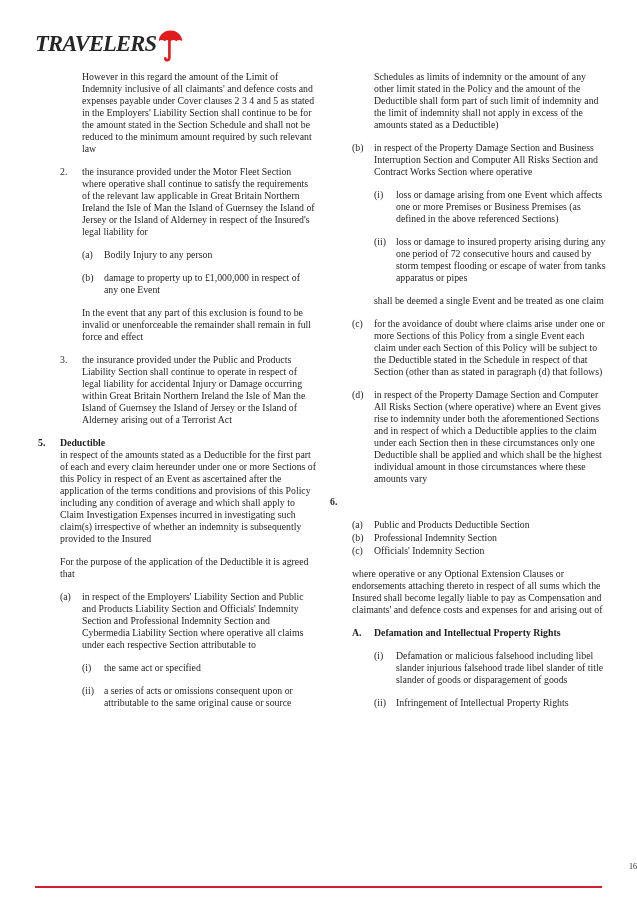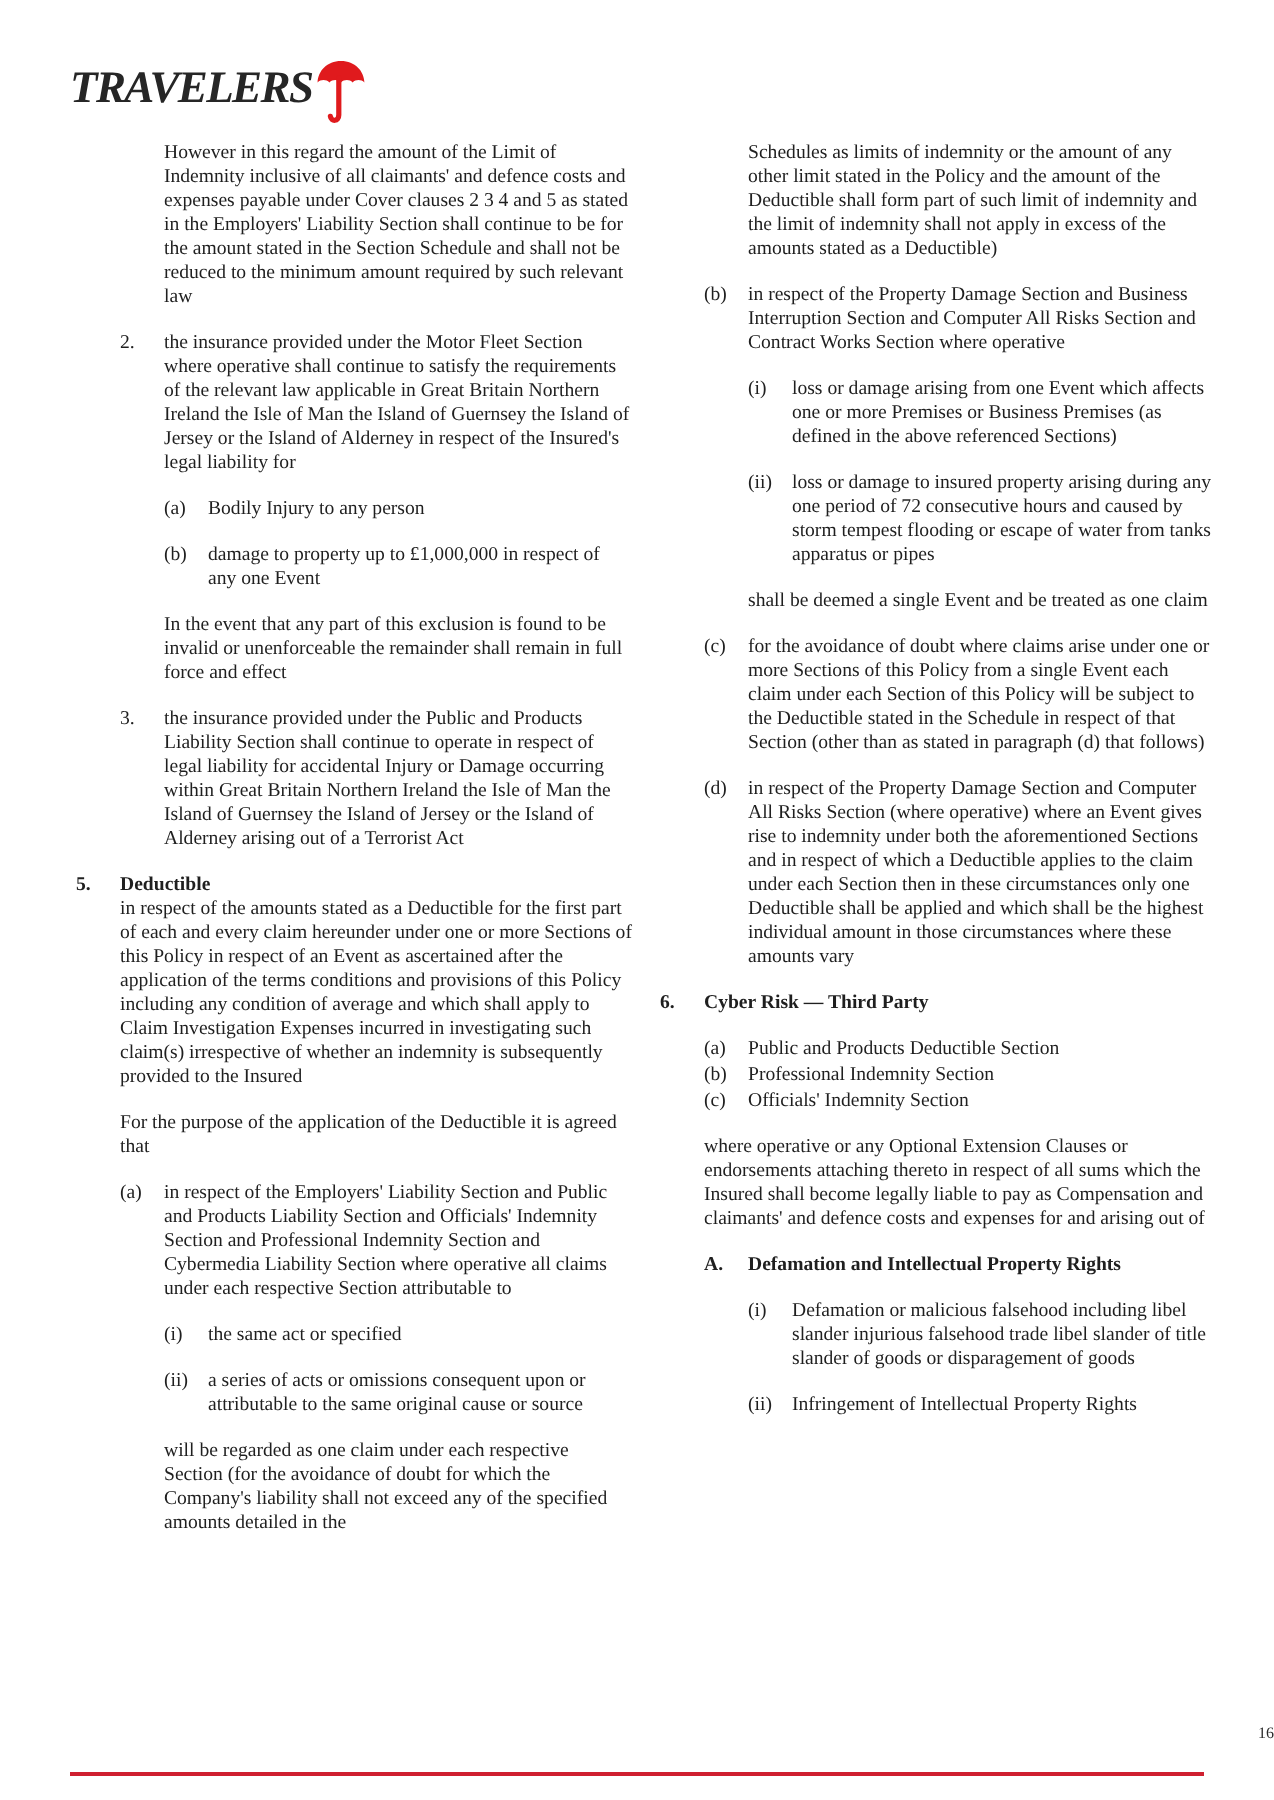--- a/index.html
+++ b/index.html
@@ -102,21 +102,20 @@
     <div class="blk row ind2">
       <span class="num">(i)</span>
       <div class="bt">the same act or specified</div>
     </div>
 
     <div class="blk row ind2">
       <span class="num">(ii)</span>
       <div class="bt">a series of acts or omissions consequent upon or attributable to the same original cause or source</div>
     </div>
 
-    <div class="blk ind2">will be regarded as one claim under each respective Section (for the avoidance of doubt for which the Company's liability shall not exceed any of the specified amounts detailed in the</div>
   </div>
 
   <div class="col col-right">
     <div class="blk ind2">Schedules as limits of indemnity or the amount of any other limit stated in the Policy and the amount of the Deductible shall form part of such limit of indemnity and the limit of indemnity shall not apply in excess of the amounts stated as a Deductible)</div>
 
     <div class="blk row ind1">
       <span class="num">(b)</span>
       <div class="bt">in respect of the Property Damage Section and Business Interruption Section and Computer All Risks Section and Contract Works Section where operative</div>
     </div>
 
@@ -138,21 +137,20 @@
     </div>
 
     <div class="blk row ind1">
       <span class="num">(d)</span>
       <div class="bt">in respect of the Property Damage Section and Computer All Risks Section (where operative) where an Event gives rise to indemnity under both the aforementioned Sections and in respect of which a Deductible applies to the claim under each Section then in these circumstances only one Deductible shall be applied and which shall be the highest individual amount in those circumstances where these amounts vary</div>
     </div>
 
     <div class="blk row">
       <span class="num bold">6.</span>
       <div class="bt">
-        <div class="bold">Cyber Risk — Third Party</div>
       </div>
     </div>
 
     <div class="blk row ind1">
       <span class="num">(a)</span>
       <div class="bt">Public and Products Deductible Section</div>
     </div>
 
     <div class="blk tight row ind1">
       <span class="num">(b)</span>

